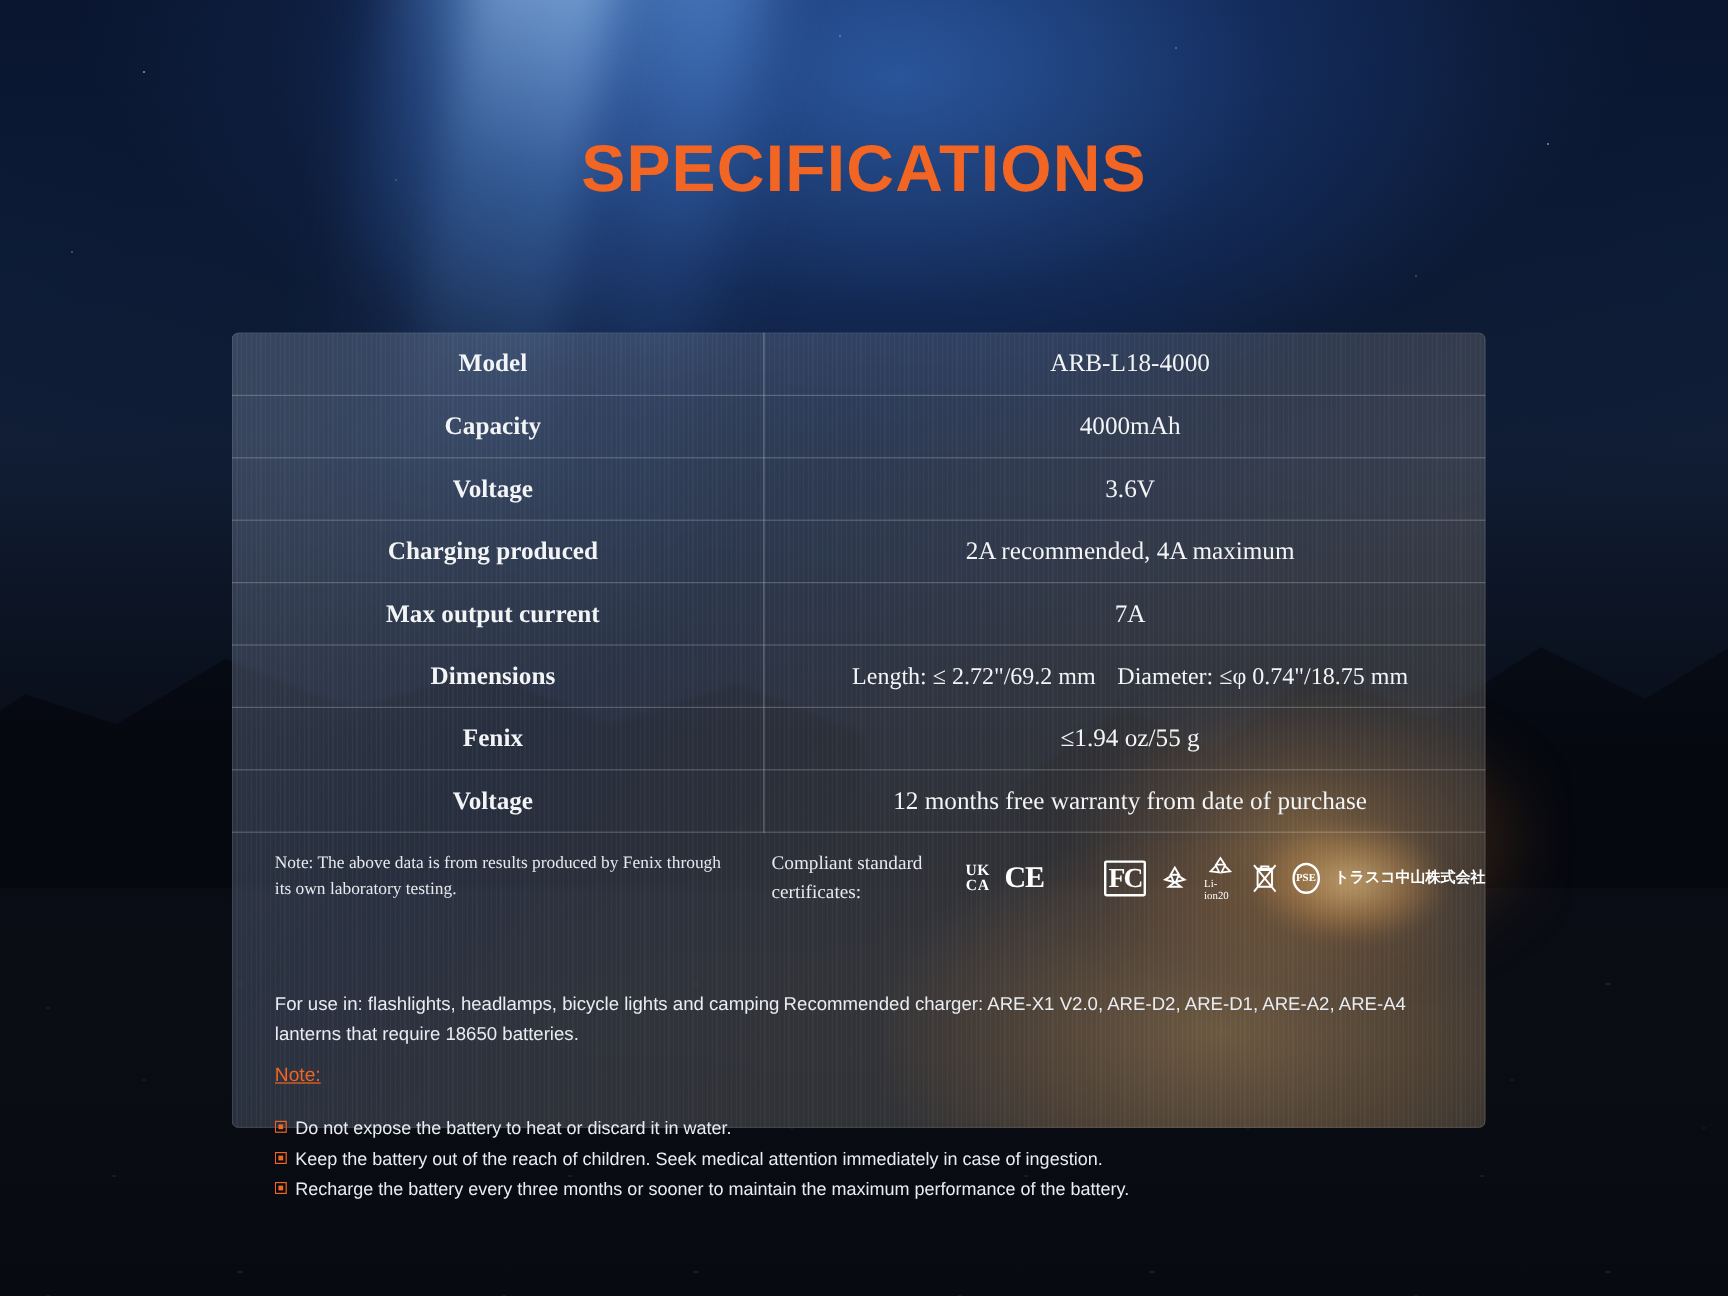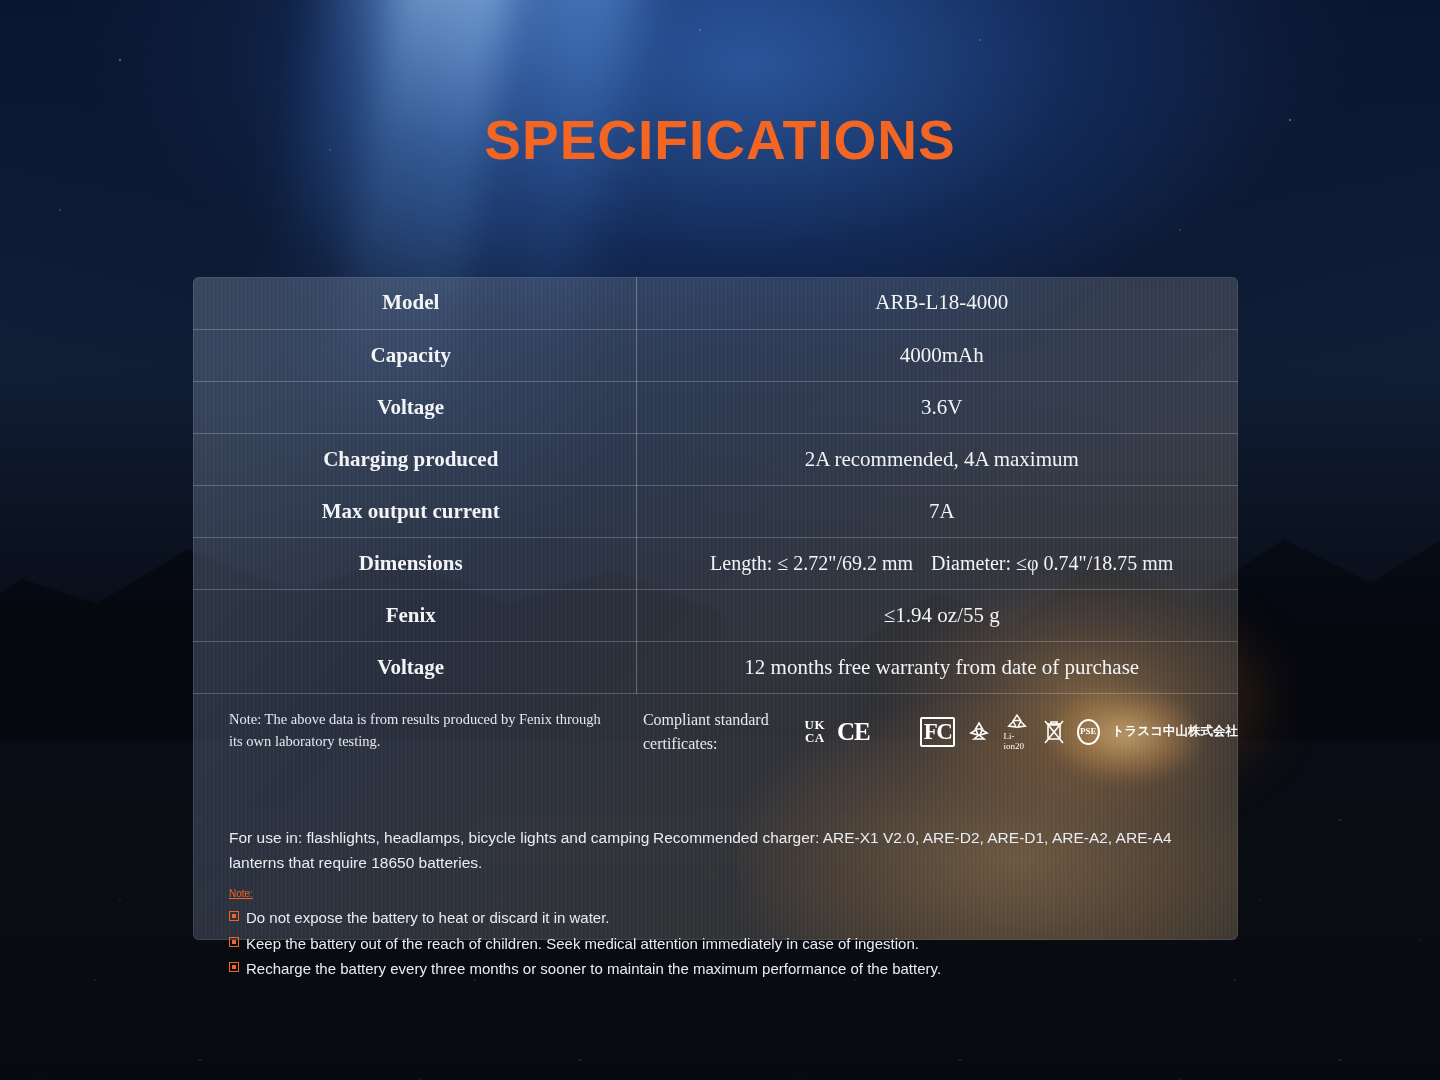--- a/index.html
+++ b/index.html
@@ -221,21 +221,21 @@
   }
   .below-row { display: flex; }
   .below-left { width: 424px; font-size: 15.5px; line-height: 1.6; }
   .below-right { flex: 1; font-size: 15.5px; line-height: 1.6; }
 
   .notes {
     position: absolute;
     left: 229px; top: 888px;
     color: #e9ecf1;
   }
-  .notes-title { color: #f26522; font-size: 10px; margin-bottom: 6px; text-decoration: underline; }
+  .notes-title { color: #f26522; font-size: 16px; margin-bottom: 22px; text-decoration: underline; }
   .note-item {
     display: flex; align-items: flex-start; gap: 7px;
     font-size: 15px; line-height: 1.7;
   }
   .bullet {
     margin-top: 6px;
     width: 10px; height: 10px;
     border: 1px solid #f26522;
     position: relative;
     flex: 0 0 auto;

